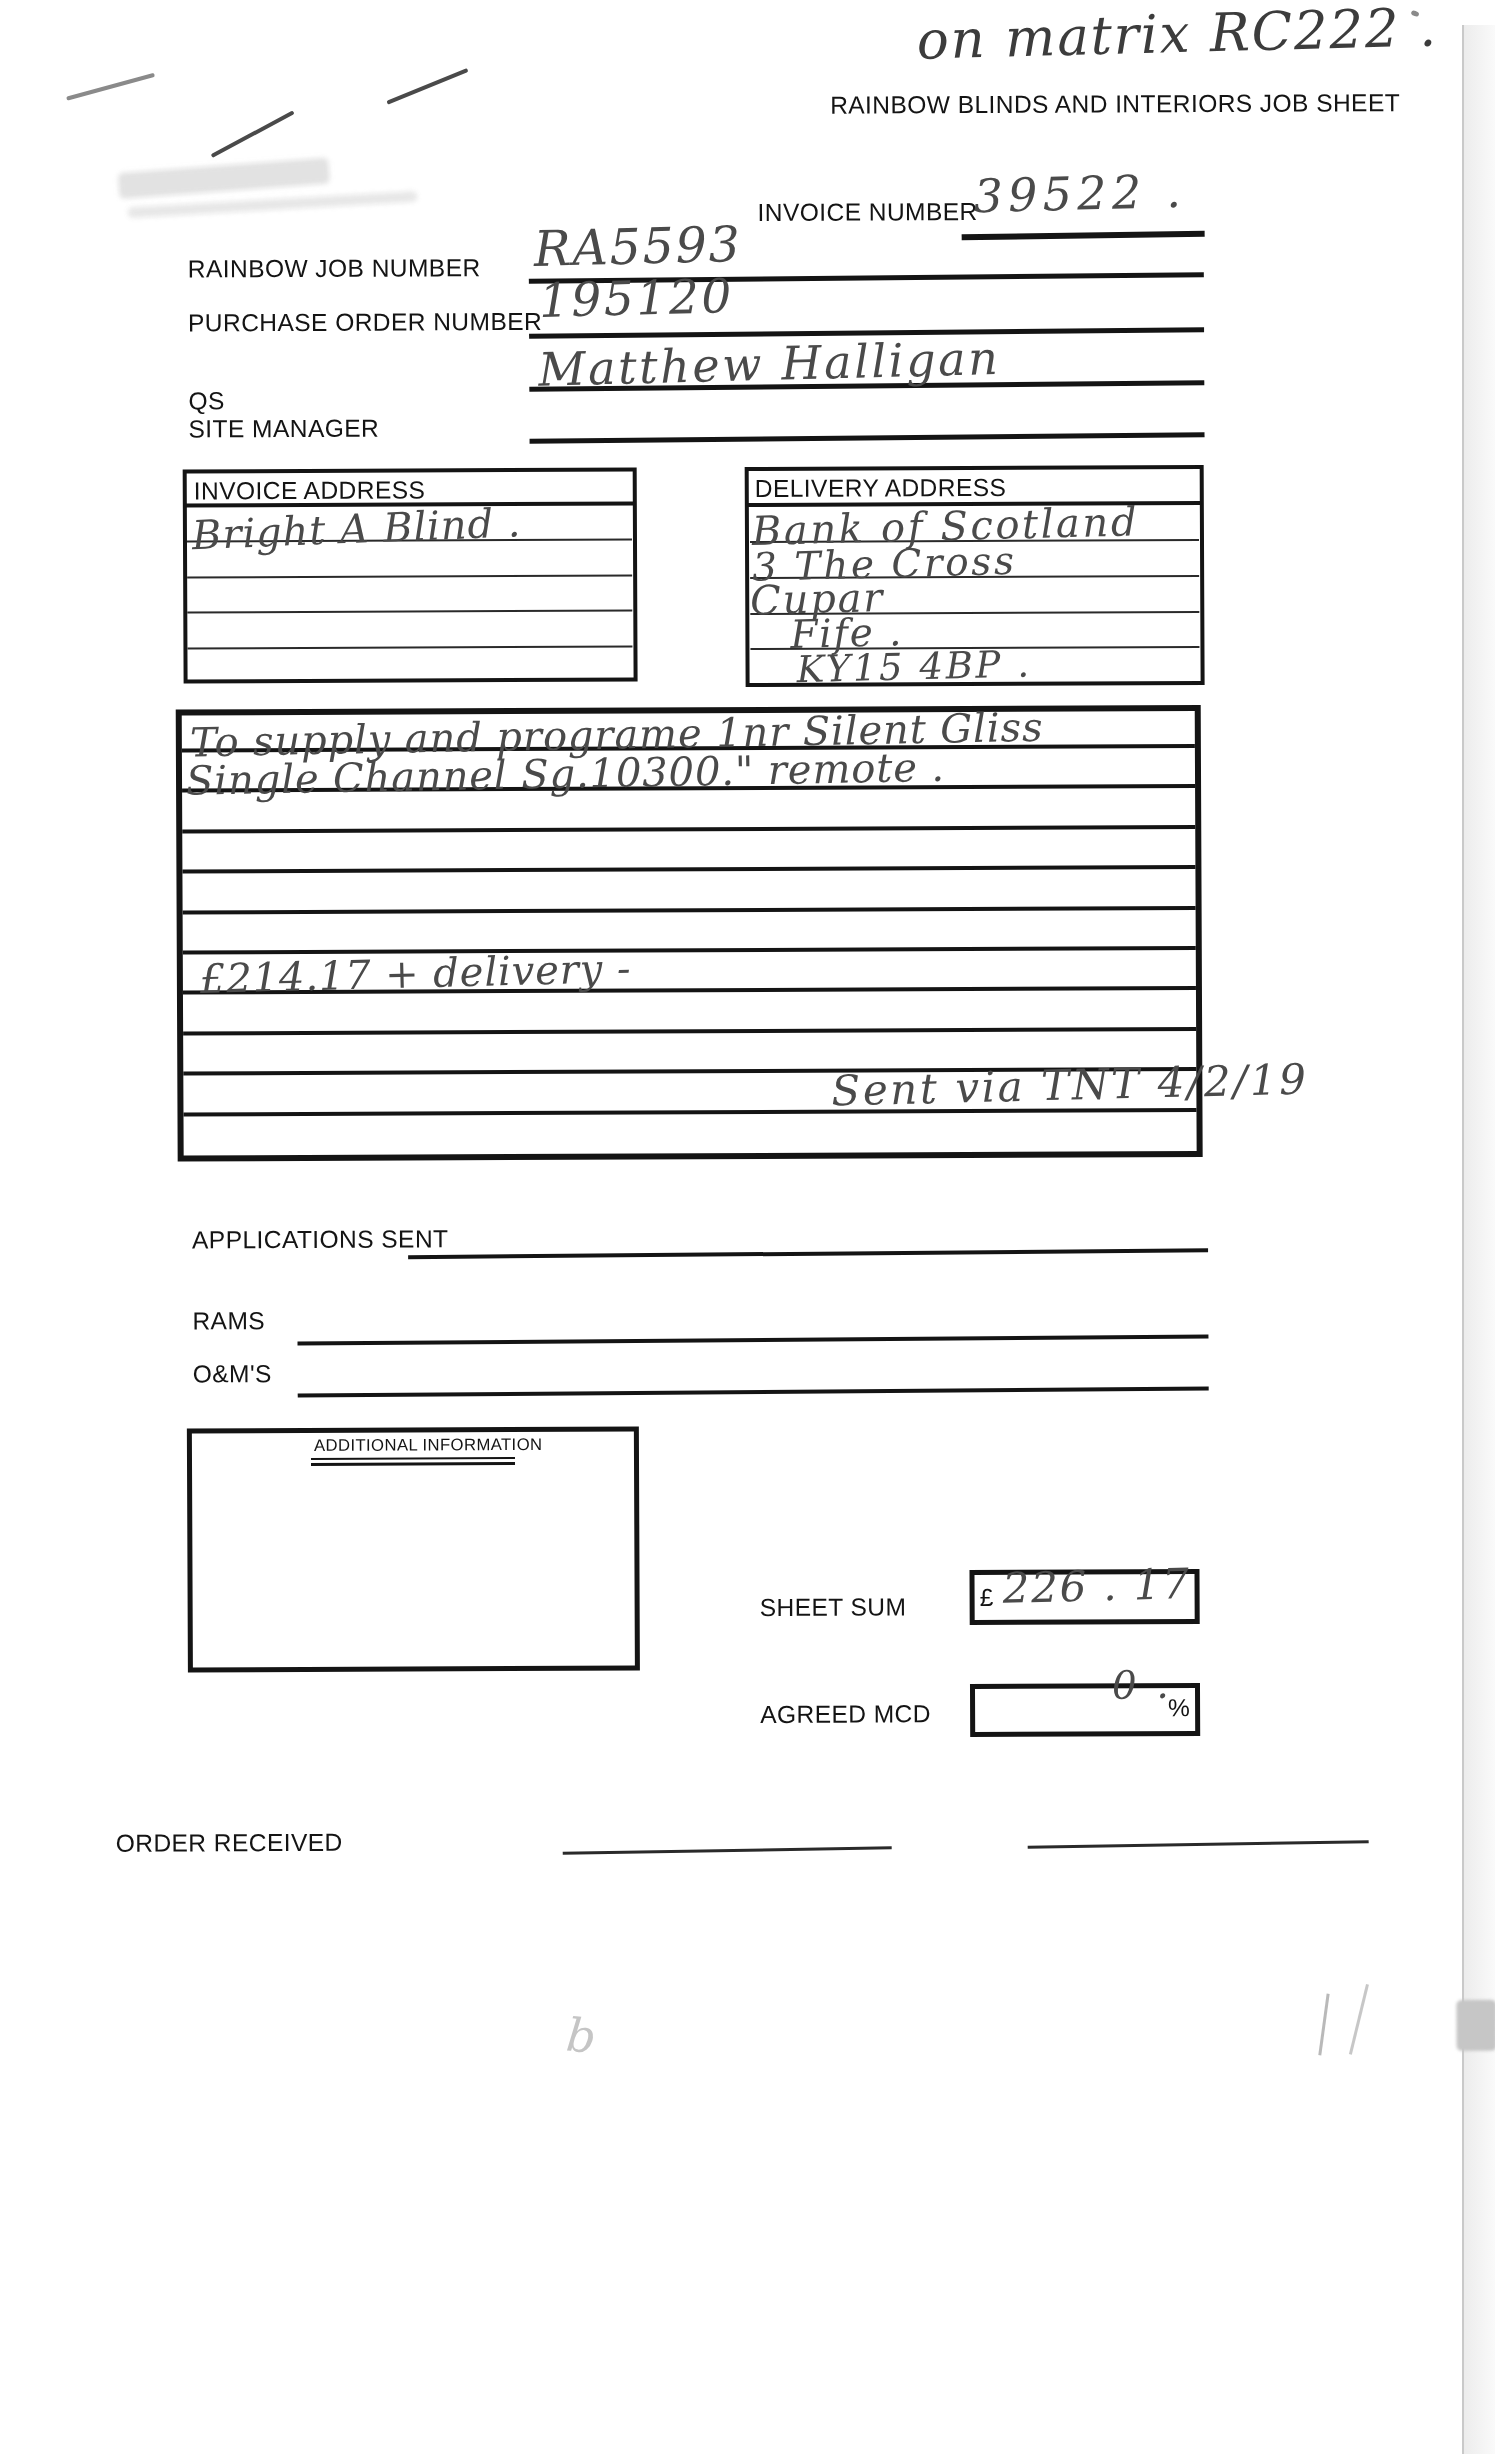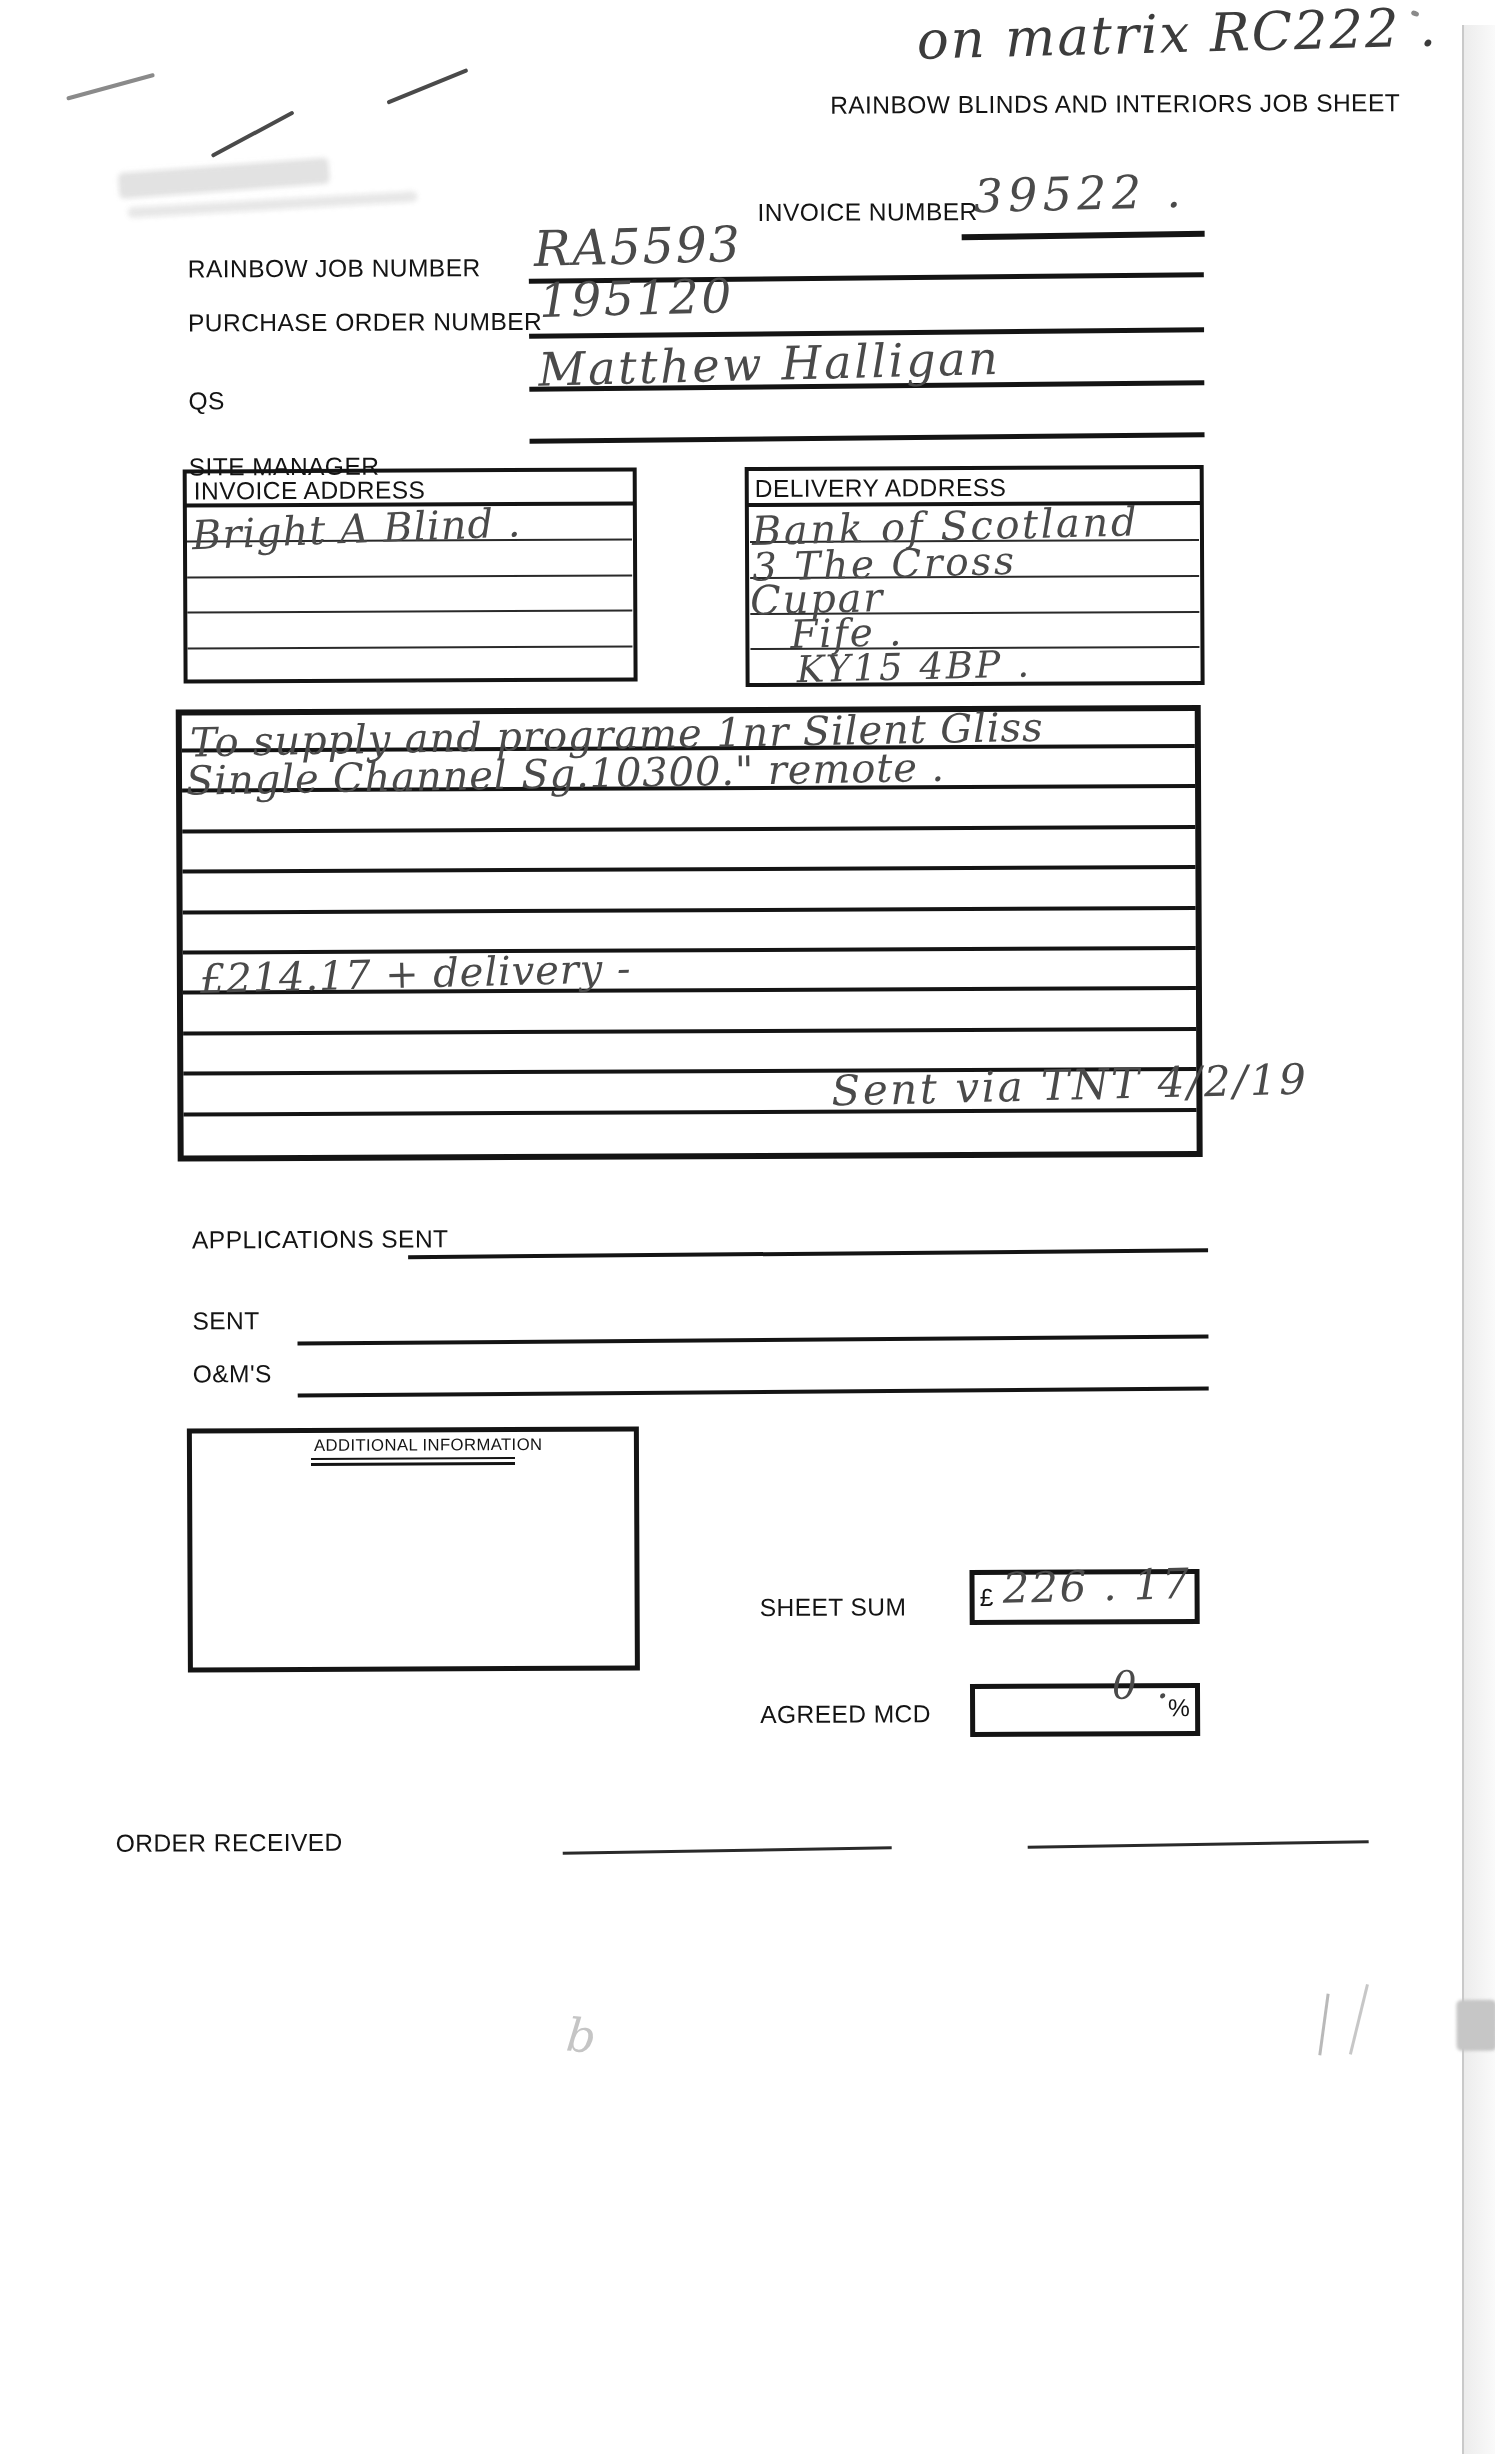--- a/index.html
+++ b/index.html
@@ -52,21 +52,21 @@
     <div class="hw" style="left:538px;top:222px;font-size:49px;letter-spacing:1.8px;">RA5593</div>
 
     <div class="lbl" style="left:192px;top:307px;">PURCHASE ORDER NUMBER</div>
     <div class="rule" style="left:533px;top:331px;width:675px;height:5.3px;transform:rotate(-0.3deg);"></div>
     <div class="hw" style="left:543px;top:274px;font-size:47px;letter-spacing:2.6px;">195120</div>
 
     <div class="lbl" style="left:192px;top:361px;margin-top:24px;">QS</div>
     <div class="rule" style="left:533px;top:384px;width:675px;height:5.3px;transform:rotate(-0.3deg);"></div>
     <div class="hw" style="left:542px;top:341px;font-size:46px;letter-spacing:2.6px;">Matthew Halligan</div>
 
-    <div class="lbl" style="left:192px;top:413px;margin-top:38px;">SITE MANAGER</div>
+    <div class="lbl" style="left:192px;top:413px;">SITE MANAGER</div>
     <div class="rule" style="left:533px;top:436px;width:675px;height:5.3px;transform:rotate(-0.3deg);"></div>
     <div class="hw" style="left:542px;top:397px;font-size:44px;"></div>
 
     <div class="box" style="left:186px;top:467px;width:454px;height:214px;"></div>
     <div class="lbl" style="left:197px;top:475px;">INVOICE ADDRESS</div>
     <div class="rule" style="left:187px;top:501px;width:450px;height:4.4px;"></div>
     <div class="thinrule" style="left:190px;top:538px;width:445px;height:1.8px;"></div>
     <div class="thinrule" style="left:190px;top:574px;width:445px;height:1.8px;"></div>
     <div class="thinrule" style="left:190px;top:609px;width:445px;height:1.8px;"></div>
     <div class="thinrule" style="left:190px;top:645px;width:445px;height:1.8px;"></div>
@@ -97,21 +97,21 @@
     <div class="rule" style="left:184px;top:1069px;width:1013px;height:3.5px;"></div>
     <div class="rule" style="left:184px;top:1110px;width:1013px;height:3.5px;"></div>
     <div class="hw" style="left:192px;top:714px;font-size:40px;letter-spacing:0.9px;transform:rotate(-0.8deg);">To supply and programe 1nr Silent Gliss</div>
     <div class="hw" style="left:188px;top:753px;font-size:40px;letter-spacing:0.9px;transform:rotate(-0.8deg);">Single Channel Sg.10300." remote .</div>
     <div class="hw" style="left:201px;top:952px;font-size:40px;letter-spacing:0.9px;">£214.17 + delivery -</div>
     <div class="hw" style="left:832px;top:1066px;font-size:42px;letter-spacing:2.6px;">Sent via TNT 4/2/19</div>
 
     <div class="lbl" style="left:192px;top:1224px;">APPLICATIONS SENT</div>
     <div class="rule" style="left:408px;top:1252px;width:800px;height:4.4px;transform:rotate(-0.25deg);"></div>
 
-    <div class="lbl" style="left:192px;top:1305px;">SENT</div>
+    <div class="lbl" style="left:192px;top:1305px;">RAMS</div>
     <div class="rule" style="left:297px;top:1338px;width:911px;height:4.4px;transform:rotate(-0.2deg);"></div>
 
     <div class="lbl" style="left:192px;top:1358px;">O&amp;M'S</div>
     <div class="rule" style="left:297px;top:1390px;width:911px;height:4.4px;transform:rotate(-0.2deg);"></div>
 
     <div class="box" style="left:186px;top:1426px;width:452px;height:244px;border-width:5.3px;"></div>
     <div class="lbl" style="left:313px;top:1435px;font-size:16.7px;">ADDITIONAL INFORMATION</div>
     <div class="thinrule" style="left:310px;top:1456px;width:204px;height:1.8px;background:#141414;"></div>
     <div class="thinrule" style="left:310px;top:1461px;width:204px;height:2.6px;background:#141414;"></div>
 

